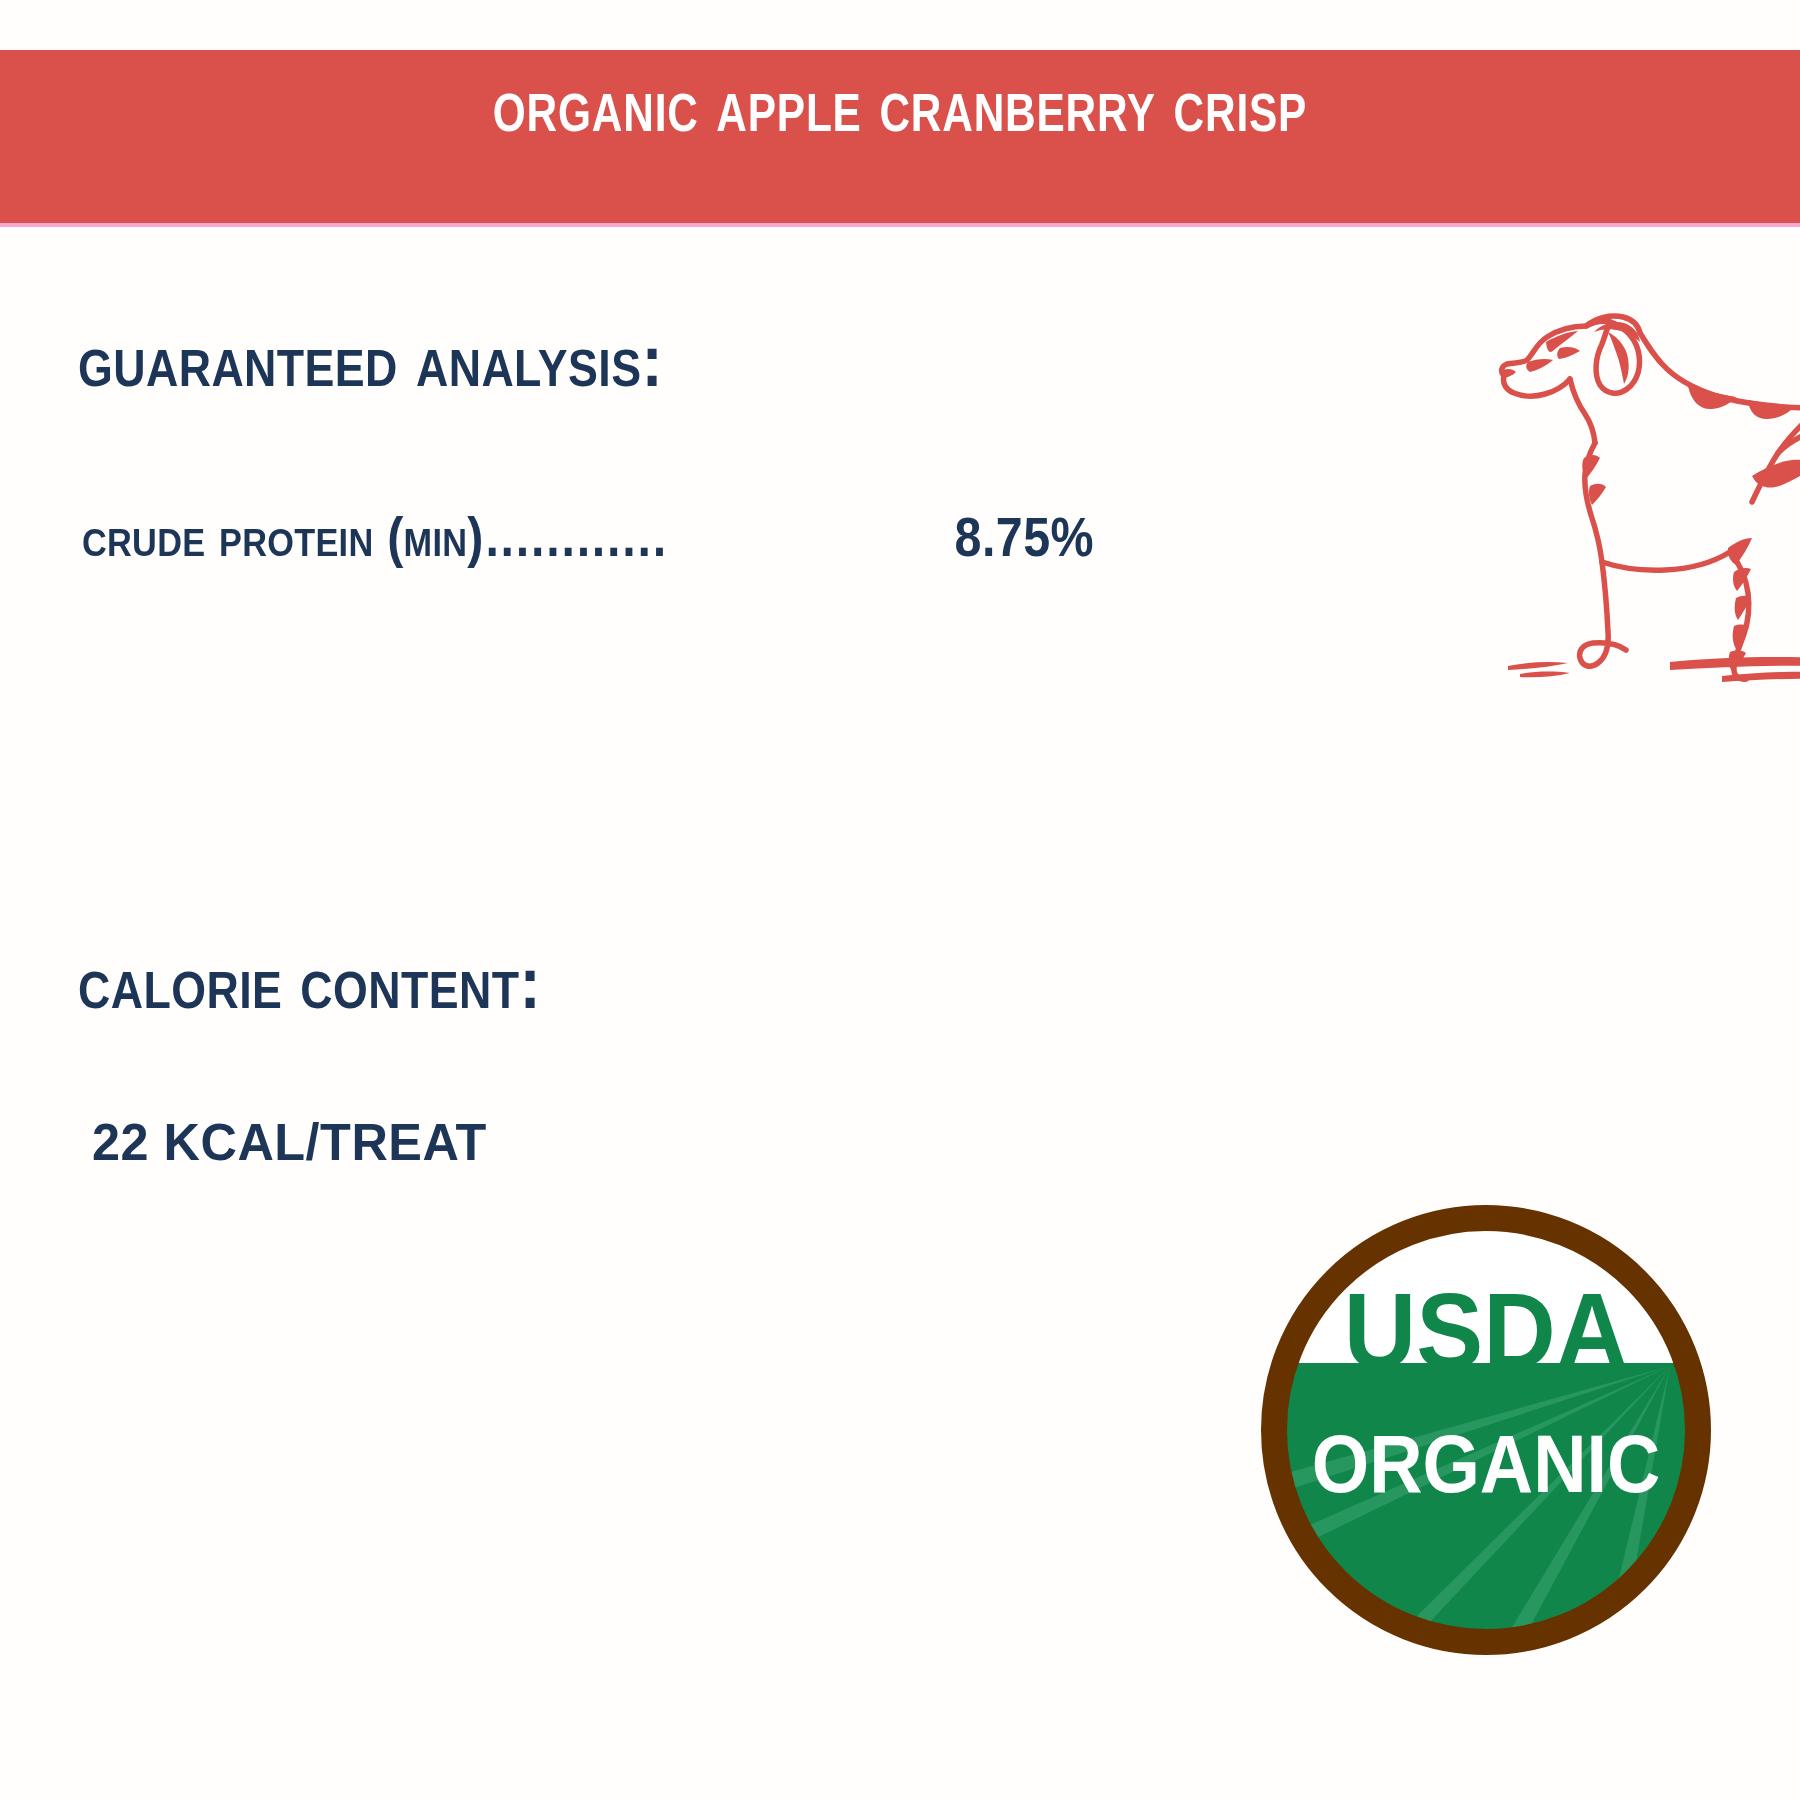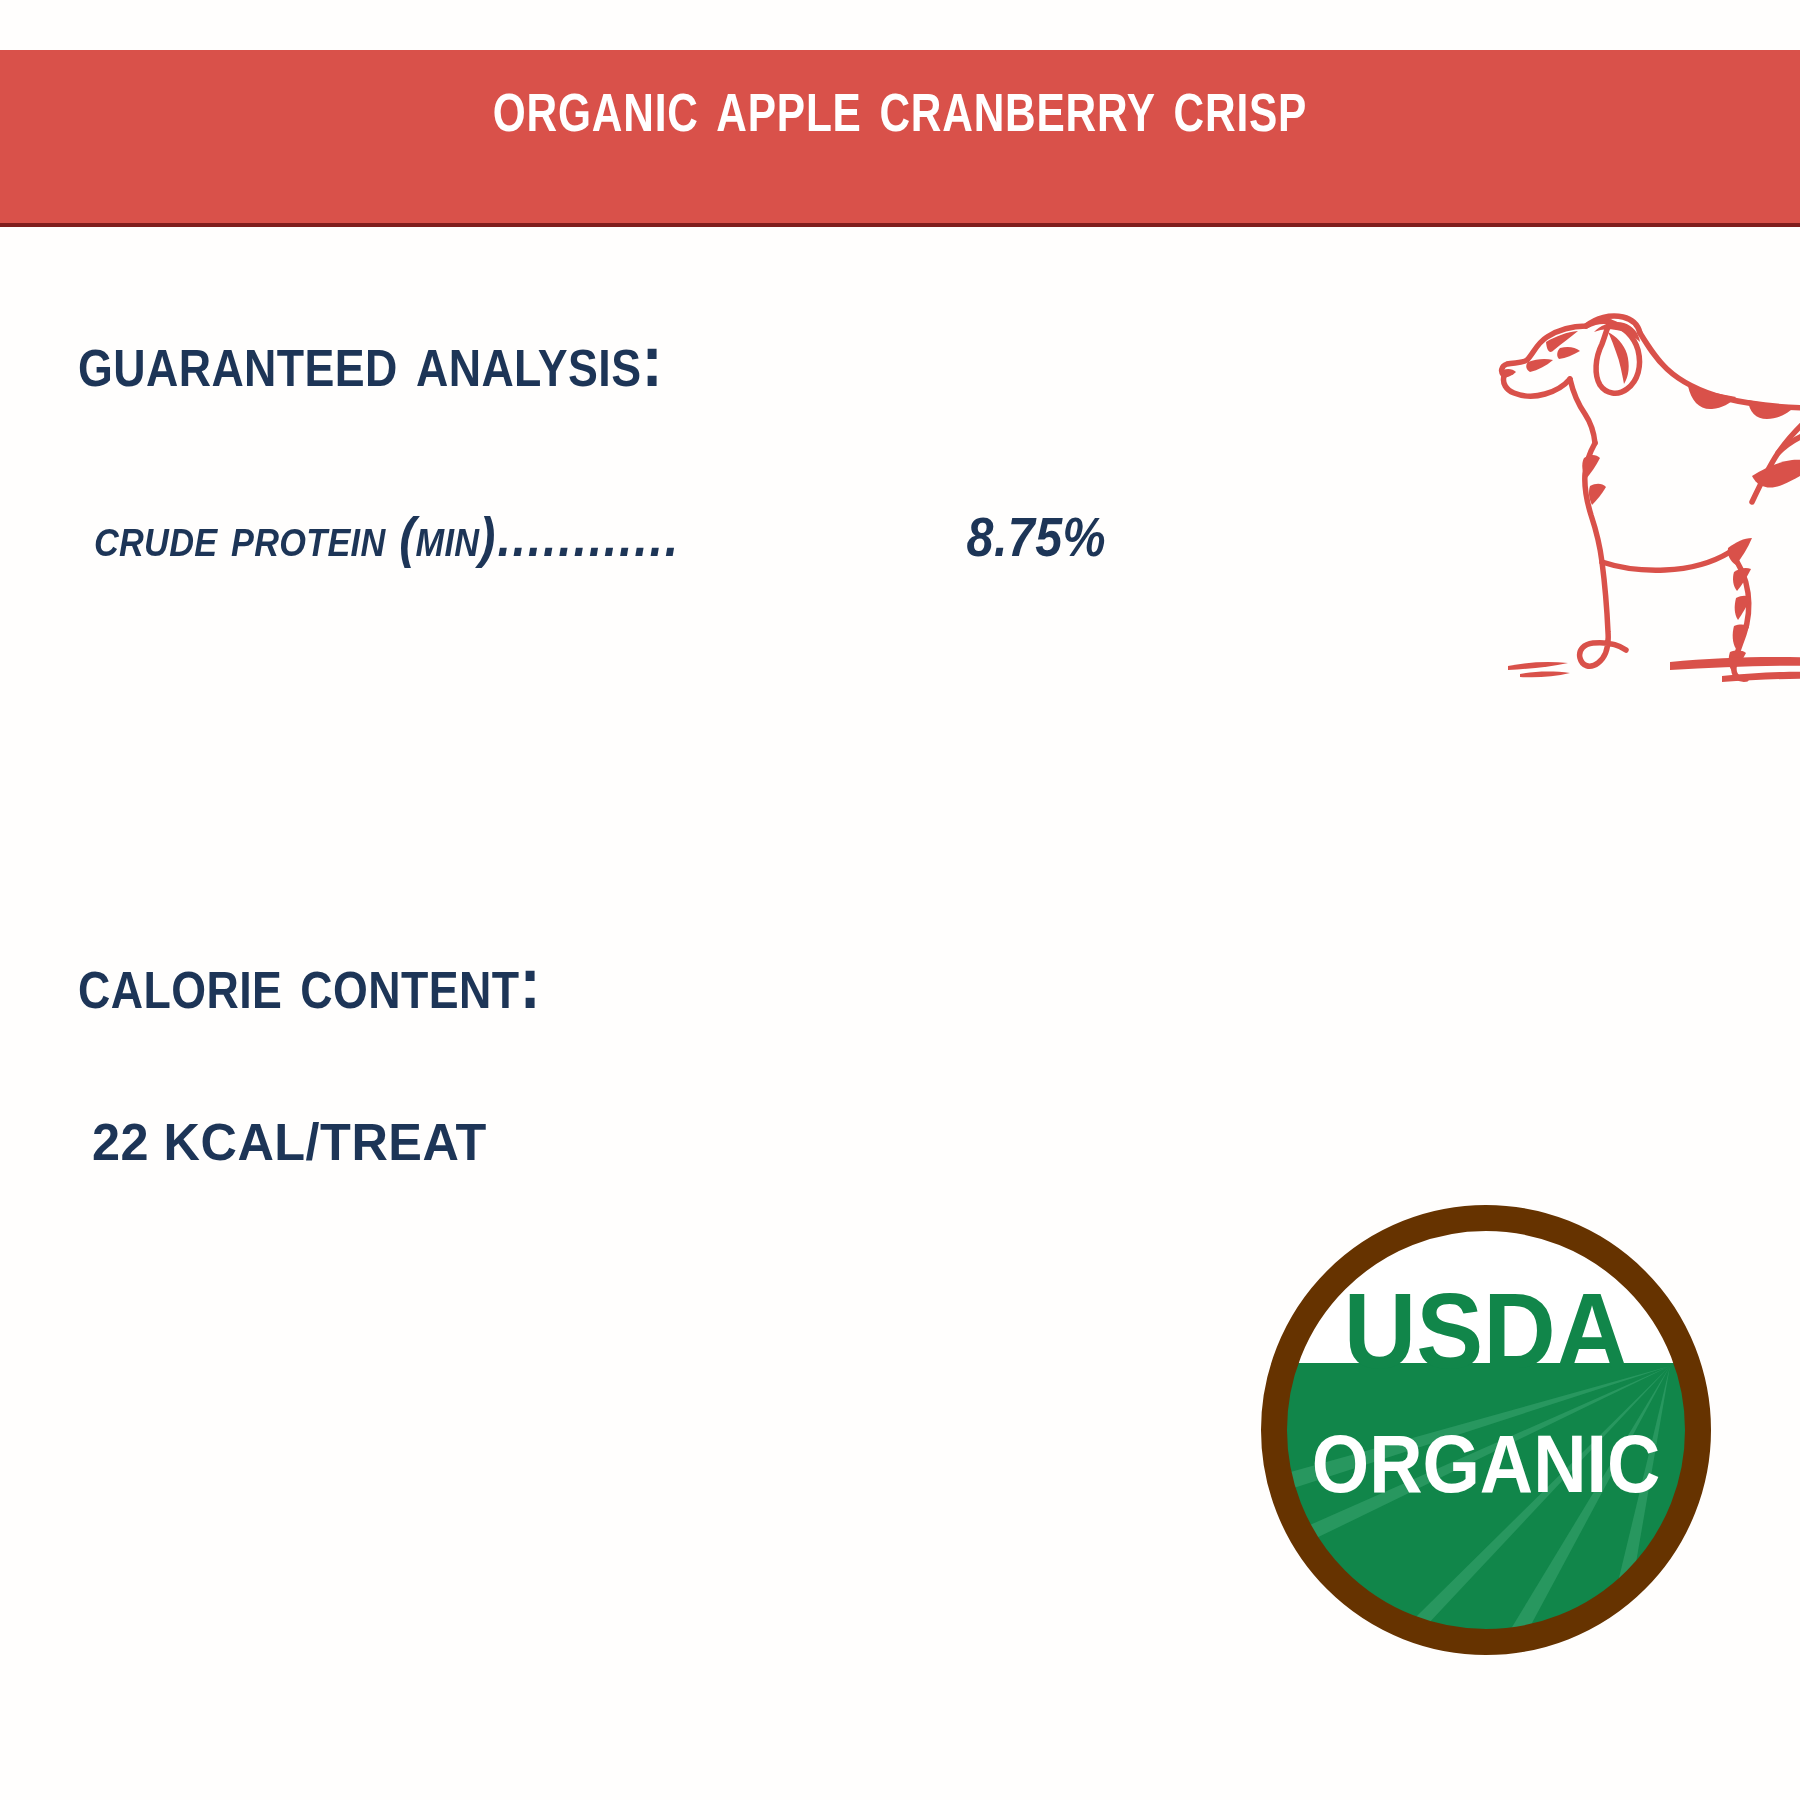--- a/index.html
+++ b/index.html
@@ -17,21 +17,21 @@
   }
 
   
   #header-banner {
     position: absolute;
     left: 0;
     top: 50px;
     width: 1800px;
     height: 177px;
     background: #d9514a;
-    border-bottom: 4px solid #7f1d1d;
+    border-bottom: 4px solid #f9a8d4;
     box-sizing: border-box;
   }
   #header-title {
     position: absolute;
     left: 0;
     top: 14px;
     width: 1800px;
     text-align: center;
     color: #ffffff;
     font-family: "Liberation Sans", sans-serif;
@@ -59,24 +59,23 @@
     transform: scaleX(0.86);
     transform-origin: left top;
     white-space: nowrap;
   }
   #ga-heading { left: 78px; top: 318px; }
   #cc-heading { left: 78px; top: 940px; }
 
   
   #analysis-list {
     position: absolute;
-    left: 94px;
+    left: 82px;
     top: 505px;
     width: 1020px;
-    font-style: italic;
   }
   .analysis-row {
     position: relative;
     height: 88px;
     color: #1d3557;
     font-family: "Liberation Sans", sans-serif;
     font-weight: bold;
     font-size: 55px;
     white-space: nowrap;
     display: block;

